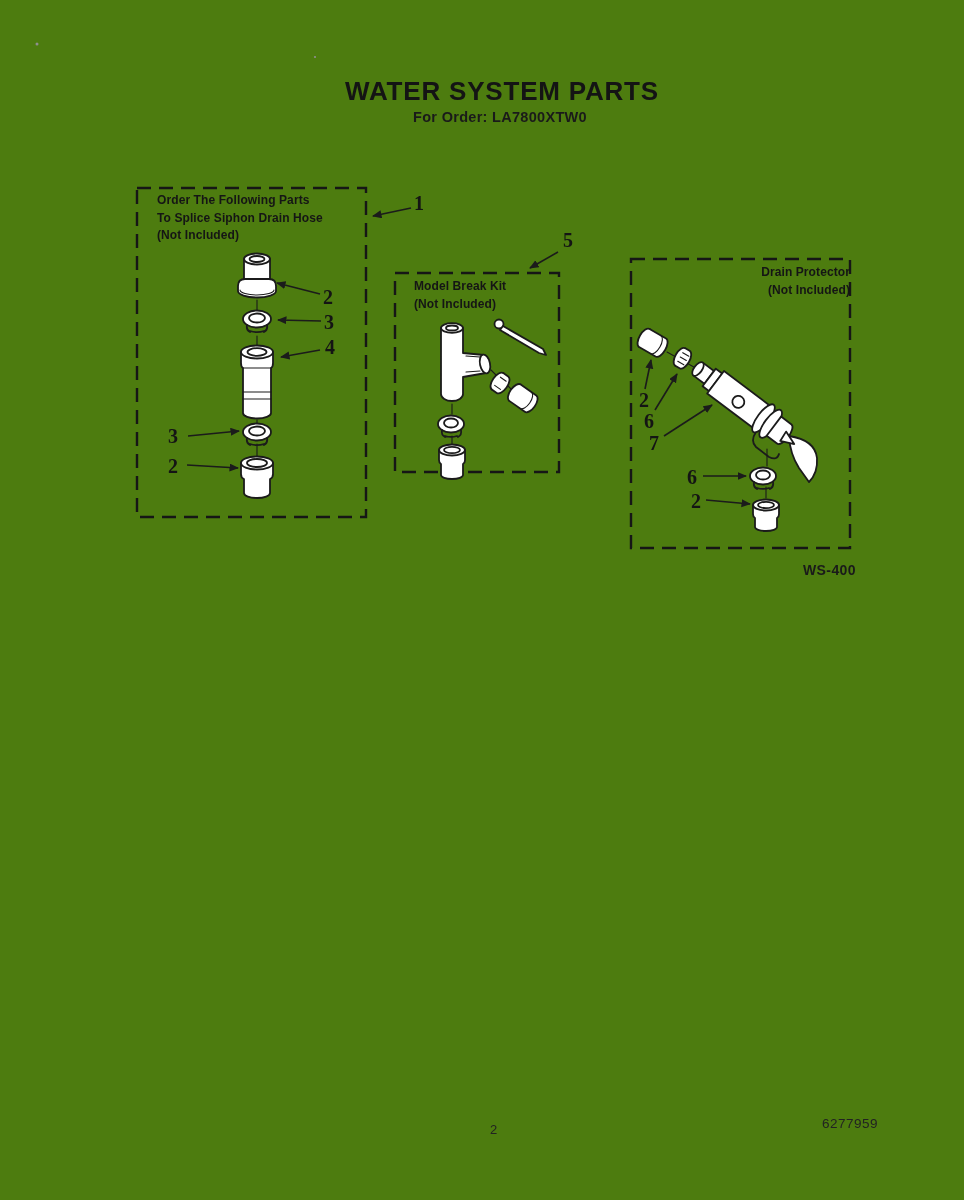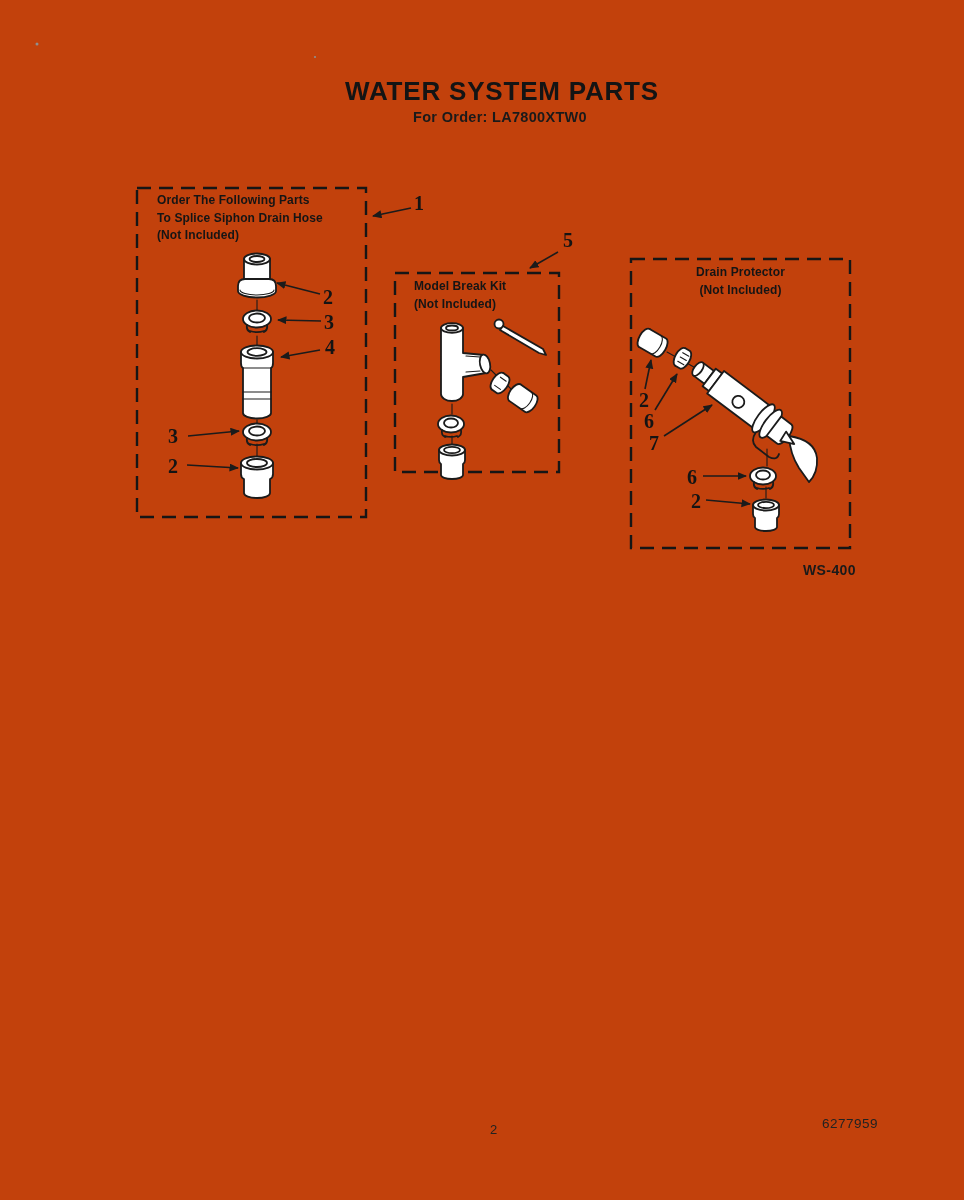--- a/index.html
+++ b/index.html
@@ -1,32 +1,32 @@
 <!DOCTYPE html>
 <html><head>
 <meta charset="utf-8">
 <style>
   * { margin:0; padding:0; box-sizing:border-box; }
   html,body { background:#ffffff; }
   body { font-family:"Liberation Sans", sans-serif; }
   .page {
     position:relative; width:964px; height:1200px;
-    background:#c2410c; overflow:hidden; color:#1b1b1b;
+    background:#4d7c0f; overflow:hidden; color:#1b1b1b;
   }
   .abs { position:absolute; }
   .page-title {
     font-weight:bold; font-size:26px; letter-spacing:0.8px;
     white-space:nowrap; transform:translateX(-50%); color:#141414;
   }
   .subtitle {
     font-weight:bold; font-size:14.5px; letter-spacing:0.3px;
     white-space:nowrap; transform:translateX(-50%); color:#1a1a1a;
   }
   .boxtitle { font-weight:bold; font-size:12px; line-height:17.5px; letter-spacing:0.1px; color:#151515; }
-  .boxtitle.centered { text-align:center; }
+  .boxtitle.centered { text-align:right; }
   .callout {
     font-family:"Liberation Serif", serif; font-weight:bold; font-size:20px;
     transform:translate(-50%,-50%); white-space:nowrap; color:#141414;
   }
   .small-code { font-weight:bold; font-size:14px; letter-spacing:0.4px; color:#1a1a1a; }
   .footer-num { font-size:13px; color:#222; }
   .doc-num { font-size:13.5px; letter-spacing:0.5px; color:#222; }
 
   svg.artwork { position:absolute; left:0; top:0; }
   .wh   { fill:#ffffff; stroke:#1b1b1b; stroke-width:1.8; stroke-linecap:round; stroke-linejoin:round; }

